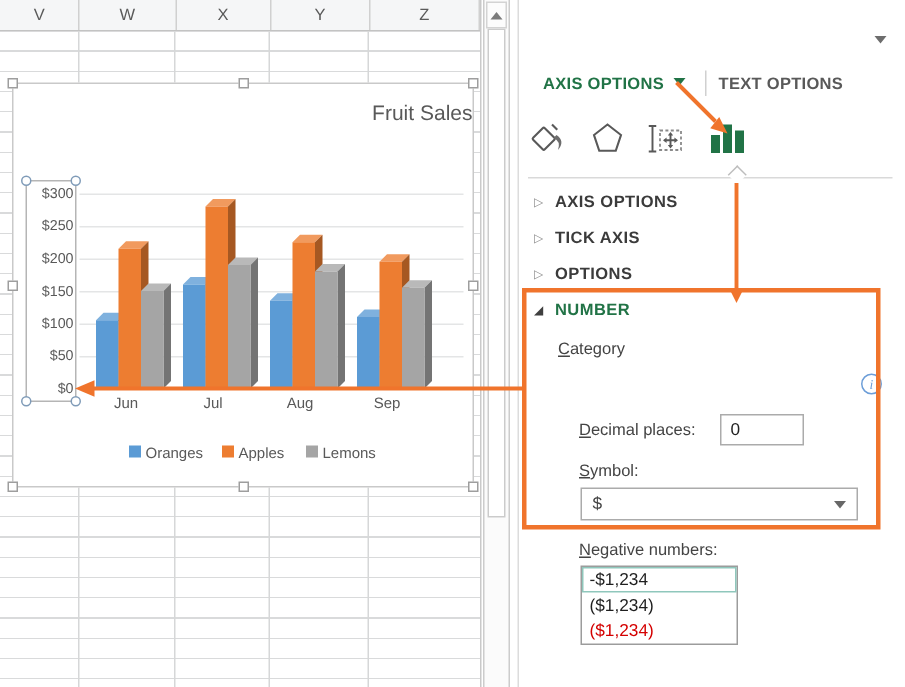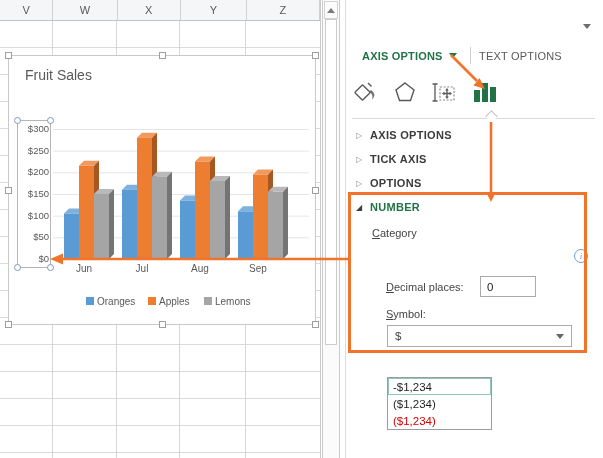--- a/index.html
+++ b/index.html
@@ -23,21 +23,21 @@
   .sb-btn{position:absolute;left:1px;right:1px;top:1px;height:16px;background:#fcfcfc;
        border:1px solid #d3d3d3;display:flex;align-items:center;justify-content:center;}
   .tri-up{width:0;height:0;border-left:4px solid transparent;border-right:4px solid transparent;
        border-bottom:5px solid #7b7b7b;}
   .sb-thumb{position:absolute;left:2px;right:2px;top:19px;height:324px;background:#ffffff;
        border:1px solid #cbcbcb;}
 
   
   .chart{position:absolute;left:8px;top:55px;width:308px;height:270px;background:#fff;
        border:1px solid #c9c9c9;box-sizing:border-box;z-index:5;}
-  .chart-title{position:absolute;left:16px;right:0;top:11px;text-align:left;
+  .chart-title{position:absolute;left:3px;right:0;top:11px;text-align:right;
        font-size:14px;color:#595959;}
   #plot{position:absolute;left:0;top:0;}
   #plot text{font-family:"Liberation Sans",sans-serif;}
   #plot .tick{font-size:9.5px;fill:#595959;}
   #plot .cat{font-size:10px;fill:#595959;}
   .handle{position:absolute;width:7px;height:7px;background:#fff;border:1px solid #9e9e9e;
        box-sizing:border-box;z-index:6;}
   .h-tl{left:-4px;top:-4px}.h-tm{left:150px;top:-4px}.h-tr{right:-4px;top:-4px}
   .h-ml{left:-4px;top:131px}.h-mr{right:-4px;top:131px}
   .h-bl{left:-4px;bottom:-4px}.h-bm{left:150px;bottom:-4px}.h-br{right:-4px;bottom:-4px}
@@ -51,21 +51,21 @@
   .pane-divider{position:absolute;left:345px;top:0;bottom:0;width:1px;background:#dcdcdc;}
   .pane-title{position:absolute;left:356px;top:12px;font-size:19px;letter-spacing:.4px;
        color:var(--green);font-weight:400;}
   .pane-menu{position:absolute;left:583px;top:24px;width:0;height:0;
        border-left:4px solid transparent;border-right:4px solid transparent;border-top:5px solid #6d6d6d;}
   .tab{position:absolute;top:50px;font-size:11px;font-weight:700;letter-spacing:.2px;cursor:default;}
   .tab1{left:362px;color:var(--green);}
   .tab1 .dd{display:inline-block;margin-left:6px;width:0;height:0;vertical-align:2px;
        border-left:4px solid transparent;border-right:4px solid transparent;border-top:5px solid var(--green);}
   .tab-sep{position:absolute;left:470px;top:47px;height:17px;width:1px;background:#d0d0d0;}
-  .tab2{left:479px;color:#595959;font-weight:400;}
+  .tab2{left:479px;color:#595959;font-weight:700;}
   .icon-btn{position:absolute;top:79px;width:28px;height:27px;}
   .icon-sep{position:absolute;left:352px;top:118px;width:243px;height:1px;background:#d9d9d9;}
   .caret-notch{position:absolute;left:487px;top:112px;width:8px;height:8px;background:#fff;
        border-left:1px solid #bdbdbd;border-top:1px solid #bdbdbd;transform:rotate(45deg);z-index:3;}
   .sec{position:absolute;left:356px;font-size:11px;font-weight:700;color:#3b3b3b;letter-spacing:.3px;}
   .sec .dis{display:inline-block;width:14px;font-weight:400;}
   .dis-c::before{content:"\25B7";color:#8f8f8f;font-size:8px;position:relative;top:-1px;}
   .dis-e::before{content:"\25E2";color:#3f3f3f;font-size:8px;position:relative;top:-1px;}
   .sec-number{color:var(--green);text-align:right;}
 
@@ -263,20 +263,21 @@
 
   <label class="flabel" style="left:386px;top:281px">Decimal places:</label>
   <input class="dec-input" value="0" style="">
 
   <label class="flabel" style="left:386px;top:308px">Symbol:</label>
   <div class="dropdown" style="left:387px;top:325px;width:185px">
     <span>$</span>
     <span class="dd-caret"></span>
   </div>
 
+  <label class="flabel" style="left:386px;top:361px">Negative numbers:</label>
   <div class="neg-list">
     <div class="neg-item" data-color="black" data-selected="true">-$1,234</div>
     <div class="neg-item" data-color="black" data-selected="false">($1,234)</div>
     <div class="neg-item" data-color="red" data-selected="false">($1,234)</div>
   </div>
 
   <div class="hl-rect"></div>
   <svg class="annotations" width="603" height="458">
     <g>
       <line class="arrow" x1="451" y1="55" x2="477" y2="81"></line>

